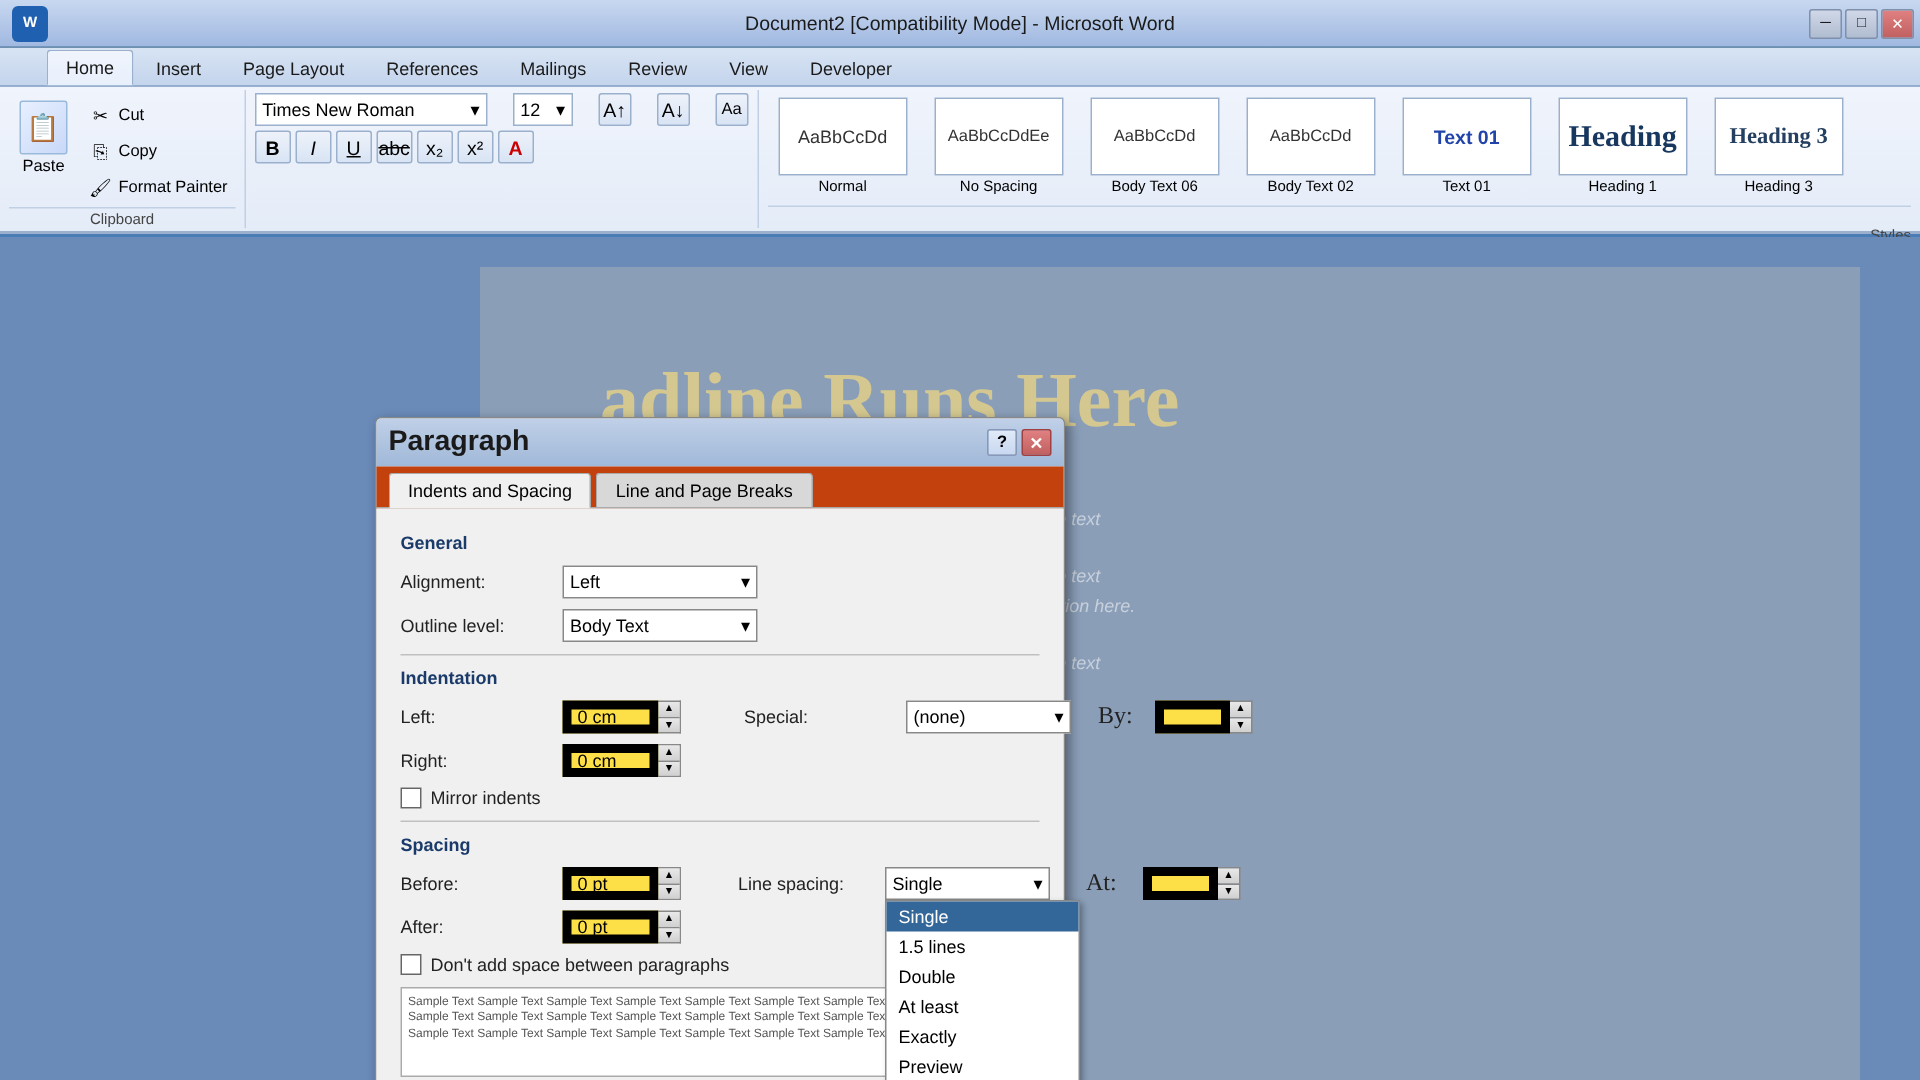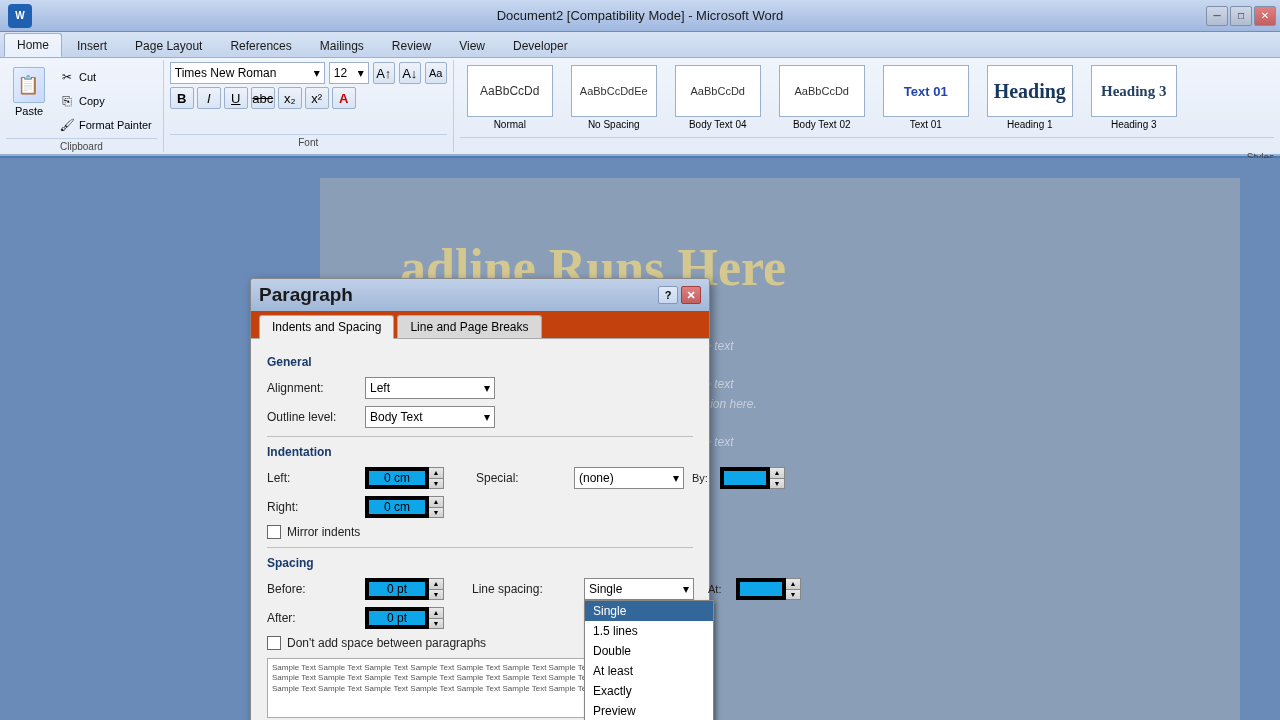--- a/index.html
+++ b/index.html
@@ -56,20 +56,21 @@
       color: #1a1a1a;
       border: 1px solid transparent;
       border-bottom: none;
       margin-right: 2px;
     }
     .ribbon-tab.active {
       background: linear-gradient(to bottom, #f0f4fc, #e8f0fc);
       border-color: #9ab0cc;
       border-radius: 3px 3px 0 0;
       border-bottom: 1px solid #e8f0fc;
+      margin-left: 27px;
     }
 
     
     .ribbon {
       background: linear-gradient(to bottom, #f0f4fc, #e4ecf8);
       border-bottom: 2px solid #9ab0cc;
       display: flex;
       height: 98px;
       padding: 2px 0;
     }
@@ -135,21 +136,21 @@
       white-space: nowrap;
     }
     .small-icon {
       width: 16px; height: 16px;
       display: flex; align-items: center; justify-content: center;
       font-size: 12px;
     }
     .font-controls-row1 {
       display: flex;
       align-items: center;
-      gap: 4px;
+      gap: 17px;
       margin-bottom: 3px;
     }
     .font-name-box {
       width: 155px;
       height: 22px;
       border: 1px solid #9ab0cc;
       background: white;
       padding: 1px 4px;
       font-size: 12px;
       display: flex; align-items: center; justify-content: space-between;
@@ -361,21 +362,21 @@
       font-size: 12px;
       font-weight: bold;
       color: #1a3a6a;
       margin-bottom: 8px;
       margin-top: 4px;
     }
     .form-row {
       display: flex;
       align-items: center;
       margin-bottom: 7px;
-      gap: 8px;
+      gap: 18px;
     }
     .form-label {
       font-size: 12px;
       min-width: 90px;
       color: #222;
     }
     .form-select {
       height: 22px;
       border: 1px solid #888;
       background: white;
@@ -386,28 +387,27 @@
       justify-content: space-between;
       cursor: pointer;
       min-width: 110px;
     }
     .spin-input {
       display: flex;
       align-items: center;
     }
     .spin-box {
       height: 22px;
-      border: 4px solid #000000;
-      background: #0ea5e9;
+      border: 6px solid #000000;
+      background: #fde047;
       font-size: 12px;
       padding: 1px 4px;
       width: 64px;
       display: flex;
       align-items: center;
-      justify-content: center;
     }
     .spin-btns {
       display: flex;
       flex-direction: column;
       border: 1px solid #888;
       border-left: none;
       height: 22px;
     }
     .spin-btn-up, .spin-btn-dn {
       flex: 1;
@@ -473,22 +473,23 @@
       height: 60px;
       padding: 4px;
       font-size: 8px;
       color: #555;
       line-height: 1.3;
       overflow: hidden;
     }
 
     
     .at-label {
-      font-size: 11px;
+      font-size: 16px;
       min-width: 20px;
+      font-family: Liberation Serif, serif;
     }
     .full-select {
       width: 130px;
     }
   </style>
 </head>
 <body>
 
 <div class="title-bar">
   <div class="title-bar-icon">
@@ -557,36 +558,35 @@
       <div class="font-controls-row2">
         <div class="fmt-btn bold">B</div>
         <div class="fmt-btn italic">I</div>
         <div class="fmt-btn" style="text-decoration:underline;">U</div>
         <div class="fmt-btn" style="text-decoration:line-through;">abc</div>
         <div class="fmt-btn">x₂</div>
         <div class="fmt-btn">x²</div>
         <div class="fmt-btn" style="font-weight:bold; color:#cc0000;">A</div>
       </div>
     </div>
-    <div class="ribbon-group-label">Font</div>
   </div>
 
   <div class="styles-group">
     <div class="styles-row">
       <div class="style-item">
         <div class="style-preview" style="font-size:12px;">AaBbCcDd</div>
         <div class="style-label">Normal</div>
       </div>
       <div class="style-item">
         <div class="style-preview" style="font-size:11px;">AaBbCcDdEe</div>
         <div class="style-label">No Spacing</div>
       </div>
       <div class="style-item">
         <div class="style-preview" style="font-size:11px;">AaBbCcDd</div>
-        <div class="style-label">Body Text 04</div>
+        <div class="style-label">Body Text 06</div>
       </div>
       <div class="style-item">
         <div class="style-preview" style="font-size:11px;">AaBbCcDd</div>
         <div class="style-label">Body Text 02</div>
       </div>
       <div class="style-item">
         <div class="style-preview" style="font-size:13px; font-weight:bold; color:#2244aa;">Text 01</div>
         <div class="style-label">Text 01</div>
       </div>
       <div class="style-item">
@@ -715,21 +715,21 @@
           <div class="spin-input">
             <div class="spin-box">
               <span>0 pt</span>
             </div>
             <div class="spin-btns">
               <div class="spin-btn-up">▲</div>
               <div class="spin-btn-dn">▼</div>
             </div>
           </div>
           <div class="form-label" style="margin-left:20px; min-width:80px;">Line spacing:</div>
-          <div style="position:relative;margin-left:24px;" class="dropdown-open">
+          <div style="position:relative;" class="dropdown-open">
             <div class="form-select" style="width:100px;">
               <span>Single</span>
               <span>▾</span>
             </div>
 
             <div class="dropdown-menu">
               <div class="dropdown-item selected">Single</div>
               <div class="dropdown-item">1.5 lines</div>
               <div class="dropdown-item">Double</div>
               <div class="dropdown-item">At least</div>

